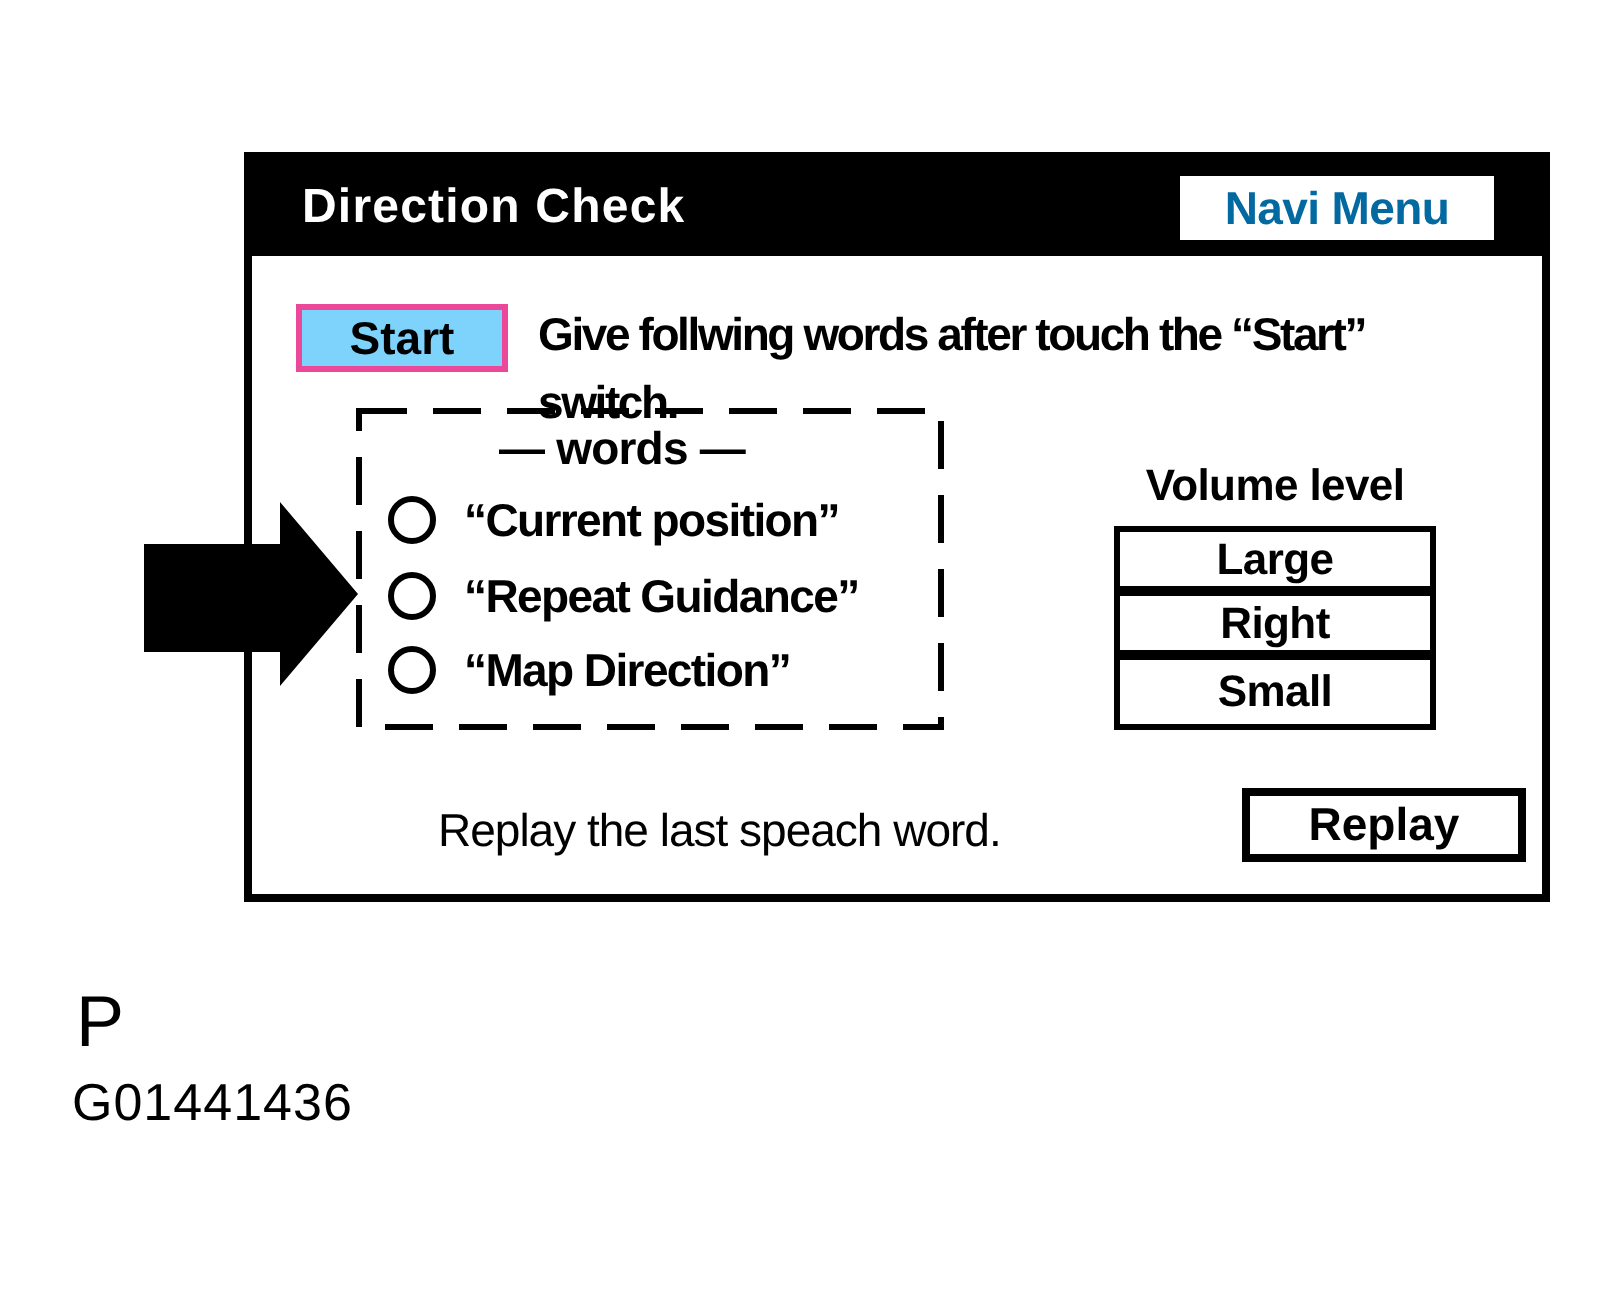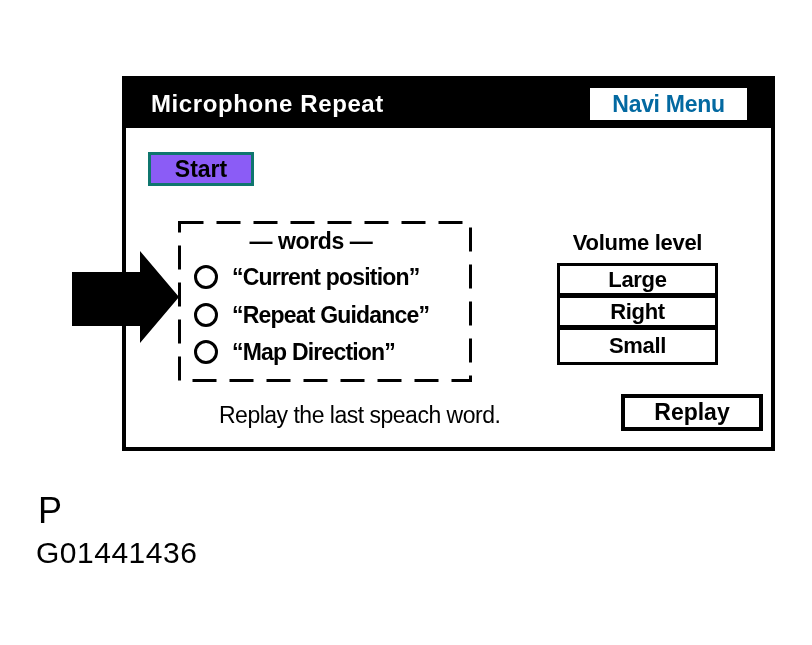--- a/index.html
+++ b/index.html
@@ -37,33 +37,33 @@
     width: 157px; height: 32px;
     background: #fff; color: #0369a1;
     font-size: 23px; font-weight: 700; letter-spacing: -0.3px;
     display: flex; align-items: center; justify-content: center;
   }
 
   
   .start-btn {
     position: absolute; left: 22px; top: 72px;
     width: 106px; height: 34px;
-    border: 3px solid #0f766e; background: #8b5cf6;
+    border: 3px solid #ec4899; background: #7dd3fc;
     font-size: 23px; font-weight: 700;
     display: flex; align-items: center; justify-content: center;
   }
   .instruction {
     position: absolute; left: 143px; top: 70px;
     font-size: 23px; font-weight: 700; letter-spacing: -1.2px;
     line-height: 34px; white-space: nowrap;
   }
 
   
   .words-box {
-    position: absolute; left: 52px; top: 141px;
+    position: absolute; left: 52px; top: 124px;
     width: 294px; height: 161px;
   }
   .words-box svg.dash { position: absolute; left: 0; top: 0; }
   .words-heading {
     position: absolute; left: 0; top: 7px; width: 100%;
     text-align: center; padding-right: 28px;
     font-size: 23px; font-weight: 700; letter-spacing: -0.4px;
     white-space: nowrap;
   }
   .word-item {
@@ -118,40 +118,44 @@
     width: 125px; height: 105px; z-index: 5;
   }
 
   
   .page-letter {
     position: absolute; left: 38px; top: 490px;
     font-size: 36px; font-weight: 400;
   }
   .figure-code {
     position: absolute; left: 36px; top: 536px;
-    font-size: 30px; font-weight: 400; letter-spacing: 0.5px;
+    font-size: 26px; font-weight: 400; letter-spacing: 0.5px;
   }
 </style>
 </head>
 <body>
 
 <div class="canvas">
 
   <svg class="arrow-svg" viewBox="60 245 125 105" aria-hidden="true">
     <polygon points="72,272 140,272 140,251 179,297 140,343 140,326 72,326" fill="#000"></polygon>
   </svg>
 
   <div class="frame">
 
     <div class="titlebar">
-      <span class="titlebar-title">Microphone Repeat</span>
+      <span class="titlebar-title">Direction Check</span>
       <div class="navi-btn">Navi Menu</div>
     </div>
 
     <div class="start-btn">Start</div>
+    <div class="instruction">
+      <div>Give follwing words after touch the “Start”</div>
+      <div>switch.</div>
+    </div>
 
     <div class="words-box">
       <svg class="dash" width="294" height="161" aria-hidden="true">
         <rect x="1.5" y="1.5" width="291" height="158" fill="none" stroke="#000" stroke-width="3" stroke-dasharray="24 13"></rect>
       </svg>
       <div class="words-heading">— words —</div>
 
       <div class="word-item row0">
         <span class="bullet"></span>
         <span>“Current position”</span>

